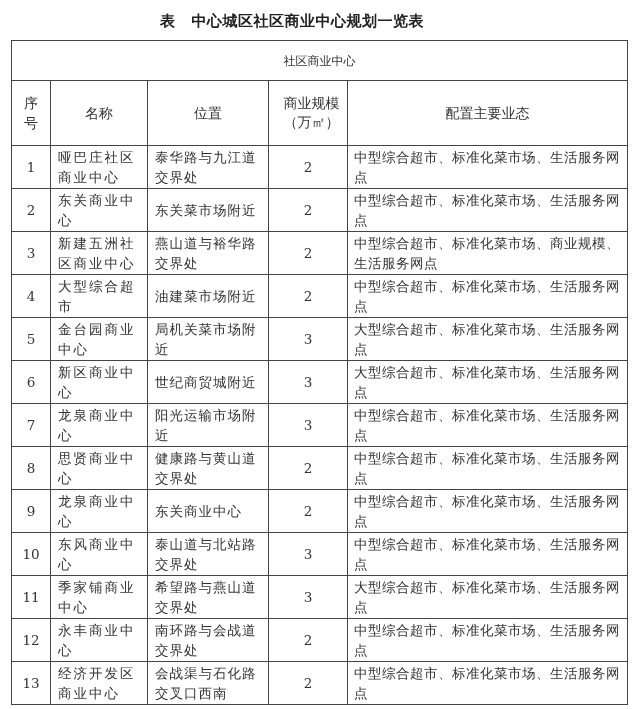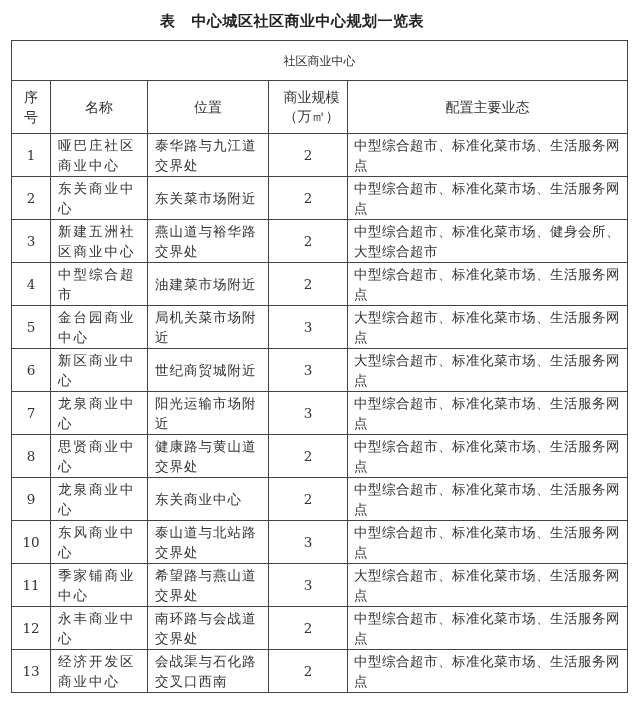--- a/index.html
+++ b/index.html
@@ -14,21 +14,21 @@
   th { text-align:center; font-family:"DejaVu Sans", sans-serif; }
   .section th { height:39px; font-size:12px; }
   .hdr th { height:43px; font-size:14px; }
   .hdr th.scale { line-height:19px;padding-left:7px; }
   td { height:42px; vertical-align:middle; }
   td.no { text-align:center; }
   td.name, td.loc { padding-left:7px; padding-right:6px; letter-spacing:2px; }
   td.loc { letter-spacing:1px;margin-top:40px; }
   td.scale { text-align:center; }
   td.fmt { padding-left:6px; padding-right:4px; letter-spacing:0.5px;margin-top:12px; }
-  .narrow { display:block; width:20px; margin:6px auto; line-height:20px; }
+  .narrow { display:block; width:20px; margin:12px auto; line-height:20px; }
 </style>
 </head>
 <body>
 
 <div class="title">
   <span>表</span><span class="sep"></span><span>中心城区社区商业中心规划一览表</span>
 </div>
 
 <table>
   <colgroup>
@@ -68,25 +68,25 @@
         <td class="name">东关商业中心</td>
         <td class="loc">东关菜市场附近</td>
         <td class="scale">2</td>
         <td class="fmt">中型综合超市、标准化菜市场、生活服务网点</td>
       </tr>
       <tr>
         <td class="no">3</td>
         <td class="name">新建五洲社区商业中心</td>
         <td class="loc">燕山道与裕华路交界处</td>
         <td class="scale">2</td>
-        <td class="fmt">中型综合超市、标准化菜市场、健身会所、大型综合超市</td>
+        <td class="fmt">中型综合超市、标准化菜市场、商业规模、生活服务网点</td>
       </tr>
       <tr>
         <td class="no">4</td>
-        <td class="name">中型综合超市</td>
+        <td class="name">大型综合超市</td>
         <td class="loc">油建菜市场附近</td>
         <td class="scale">2</td>
         <td class="fmt">中型综合超市、标准化菜市场、生活服务网点</td>
       </tr>
       <tr>
         <td class="no">5</td>
         <td class="name">金台园商业中心</td>
         <td class="loc">局机关菜市场附近</td>
         <td class="scale">3</td>
         <td class="fmt">大型综合超市、标准化菜市场、生活服务网点</td>

